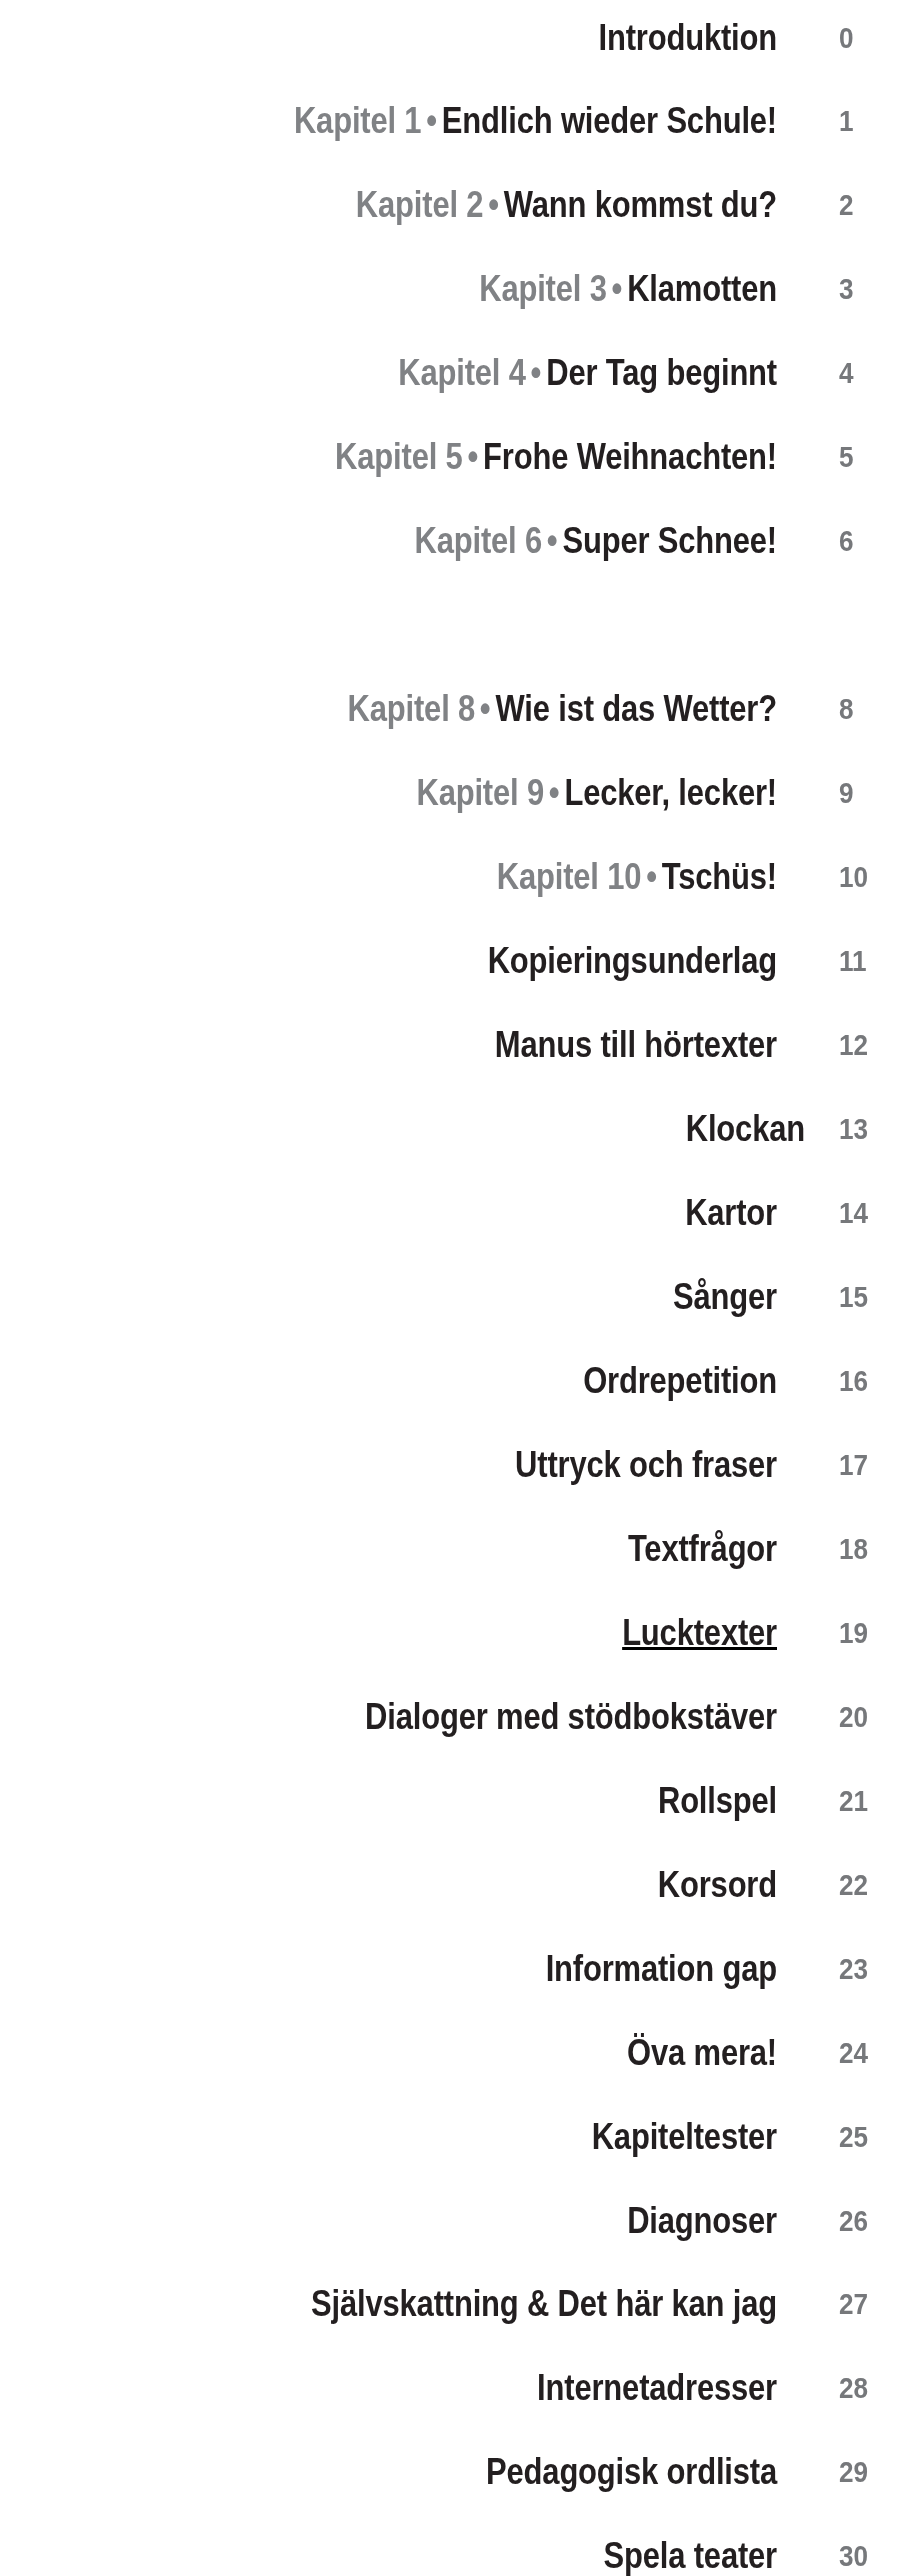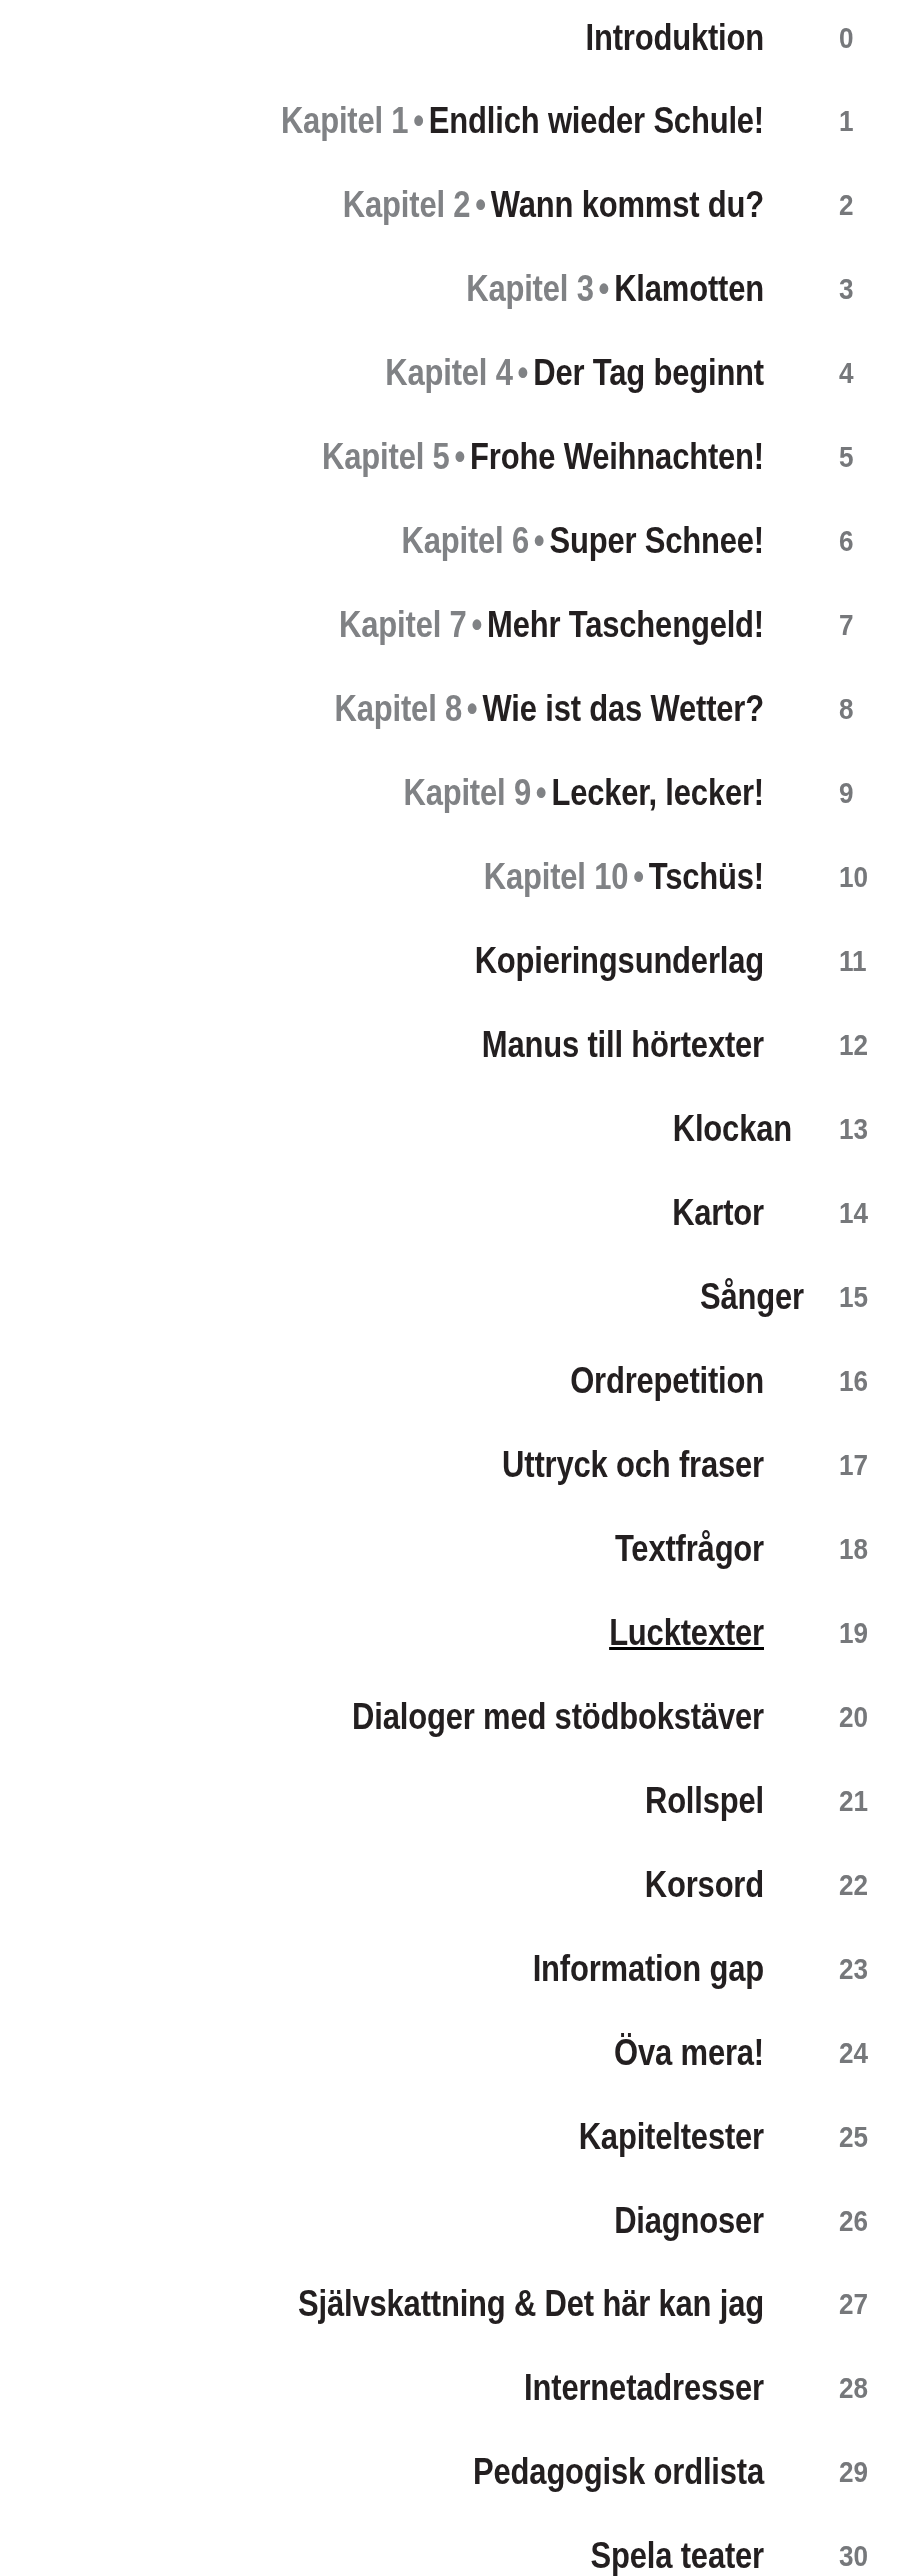--- a/index.html
+++ b/index.html
@@ -23,21 +23,21 @@
     box-sizing: border-box;
   }
 
   .toc-row {
     position: absolute;
     left: 0;
     width: 790px;
     height: 60px;
     display: flex;
     align-items: baseline;
-    justify-content: flex-start;
+    justify-content: center;
   }
 
   
   .row-title {
     width: 764px;
     text-align: right;
     white-space: nowrap;
     font-weight: bold;
     font-size: 36px;
     line-height: 60px;
@@ -106,24 +106,20 @@
       <div class="row-page">4</div>
     </div>
     <div class="toc-row" style="top: 427px;">
       <div class="row-title"><span class="chapter-prefix">Kapitel 5</span><span class="sep-dot">•</span><span class="title-main">Frohe Weihnachten!</span></div>
       <div class="row-page">5</div>
     </div>
     <div class="toc-row" style="top: 511px;">
       <div class="row-title"><span class="chapter-prefix">Kapitel 6</span><span class="sep-dot">•</span><span class="title-main">Super Schnee!</span></div>
       <div class="row-page">6</div>
     </div>
-    <div class="toc-row" style="top: 595px;">
-      <div class="row-title"><span class="chapter-prefix">Kapitel 7</span><span class="sep-dot">•</span><span class="title-main">Mehr Taschengeld!</span></div>
-      <div class="row-page">7</div>
-    </div>
     <div class="toc-row" style="top: 679px;">
       <div class="row-title"><span class="chapter-prefix">Kapitel 8</span><span class="sep-dot">•</span><span class="title-main">Wie ist das Wetter?</span></div>
       <div class="row-page">8</div>
     </div>
     <div class="toc-row" style="top: 763px;">
       <div class="row-title"><span class="chapter-prefix">Kapitel 9</span><span class="sep-dot">•</span><span class="title-main">Lecker, lecker!</span></div>
       <div class="row-page">9</div>
     </div>
     <div class="toc-row" style="top: 847px;">
       <div class="row-title"><span class="chapter-prefix">Kapitel 10</span><span class="sep-dot">•</span><span class="title-main">Tschüs!</span></div>
@@ -138,21 +134,21 @@
       <div class="row-page">12</div>
     </div>
     <div class="toc-row" style="top: 1099px; padding-left: 28px;">
       <div class="row-title"><span class="title-main">Klockan</span></div>
       <div class="row-page">13</div>
     </div>
     <div class="toc-row" style="top: 1183px;">
       <div class="row-title"><span class="title-main">Kartor</span></div>
       <div class="row-page">14</div>
     </div>
-    <div class="toc-row" style="top: 1267px; padding-left: 40px;">
+    <div class="toc-row" style="top: 1267px;">
       <div class="row-title"><span class="title-main">Sånger</span></div>
       <div class="row-page">15</div>
     </div>
     <div class="toc-row" style="top: 1351px;">
       <div class="row-title"><span class="title-main">Ordrepetition</span></div>
       <div class="row-page">16</div>
     </div>
     <div class="toc-row" style="top: 1435px;">
       <div class="row-title"><span class="title-main">Uttryck och fraser</span></div>
       <div class="row-page">17</div>

